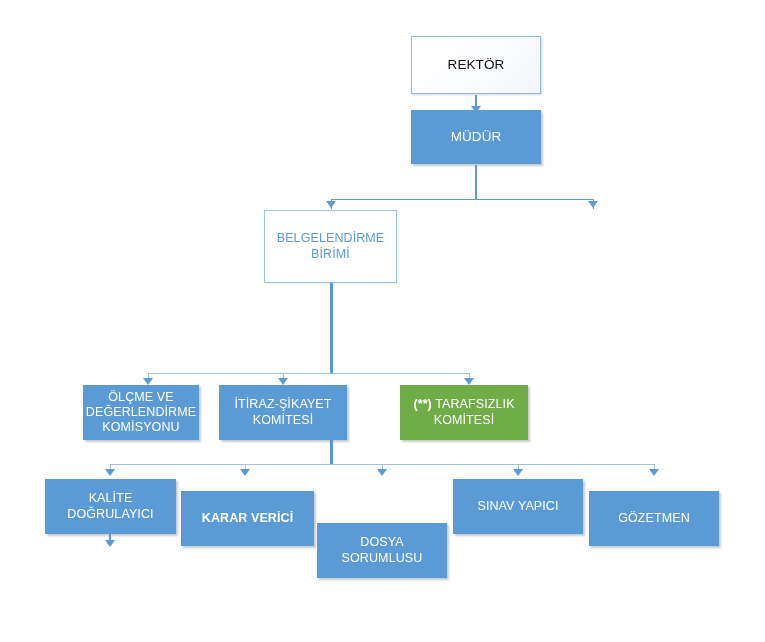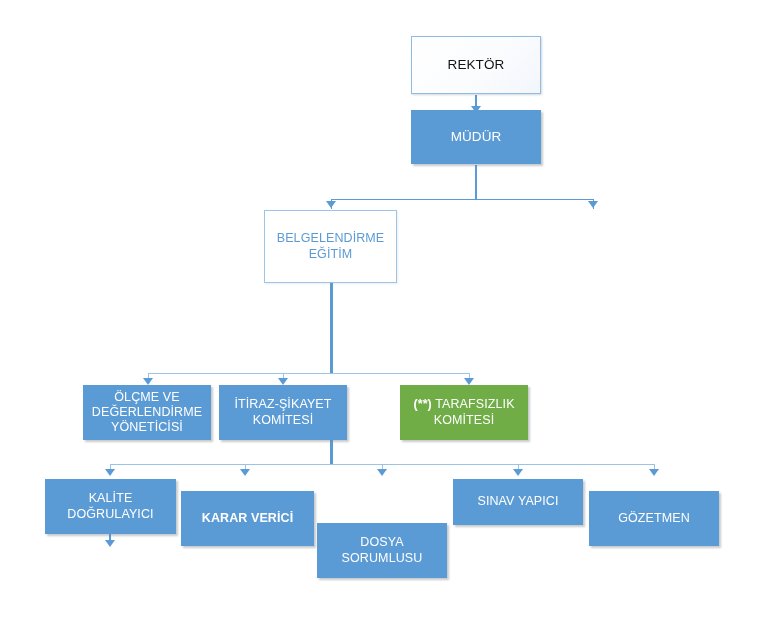--- a/index.html
+++ b/index.html
@@ -131,26 +131,26 @@
 
   <div class="node style-white size-lg" style="left:411px; top:36px; width:130px; height:58px;">
     <span class="label">REKTÖR</span>
   </div>
 
   <div class="node style-blue size-lg" style="left:411px; top:110px; width:130px; height:54px;">
     <span class="label">MÜDÜR</span>
   </div>
 
   <div class="node style-outline" style="left:264px; top:210px; width:133px; height:73px;">
-    <span class="label"><span>BELGELENDİRME</span><br><span>EĞİTİM</span></span>
+    <span class="label"><span>BELGELENDİRME</span><br><span>BİRİMİ</span></span>
   </div>
 
 
-  <div class="node style-blue" style="left:83px; top:385px; width:128px; height:55px;">
-    <span class="label"><span>ÖLÇME VE</span><br><span>DEĞERLENDİRME</span><br><span>YÖNETİCİSİ</span></span>
+  <div class="node style-blue" style="left:83px; top:385px; width:116px; height:55px;">
+    <span class="label"><span>ÖLÇME VE</span><br><span>DEĞERLENDİRME</span><br><span>KOMİSYONU</span></span>
   </div>
 
   <div class="node style-blue" style="left:219px; top:385px; width:128px; height:55px;">
     <span class="label"><span>İTİRAZ-ŞİKAYET</span><br><span>KOMİTESİ</span></span>
   </div>
 
   <div class="node style-green" style="left:400px; top:385px; width:128px; height:55px;">
     <span class="label"><span class="mark">(**)</span><span> TARAFSIZLIK</span><br><span>KOMİTESİ</span></span>
   </div>
 
@@ -159,21 +159,21 @@
   </div>
 
   <div class="node style-blue" style="left:181px; top:491px; width:133px; height:55px;font-weight:bold;">
     <span class="label">KARAR VERİCİ</span>
   </div>
 
   <div class="node style-blue" style="left:317px; top:479px; width:130px; height:55px;margin-top:44px;">
     <span class="label"><span>DOSYA</span><br><span>SORUMLUSU</span></span>
   </div>
 
-  <div class="node style-blue" style="left:453px; top:479px; width:130px; height:46px;">
+  <div class="node style-blue" style="left:453px; top:479px; width:130px; height:55px;">
     <span class="label">SINAV YAPICI</span>
   </div>
 
   <div class="node style-blue" style="left:589px; top:479px; width:130px; height:55px;margin-top:12px;">
     <span class="label">GÖZETMEN</span>
   </div>
 
 
 </div>
 

